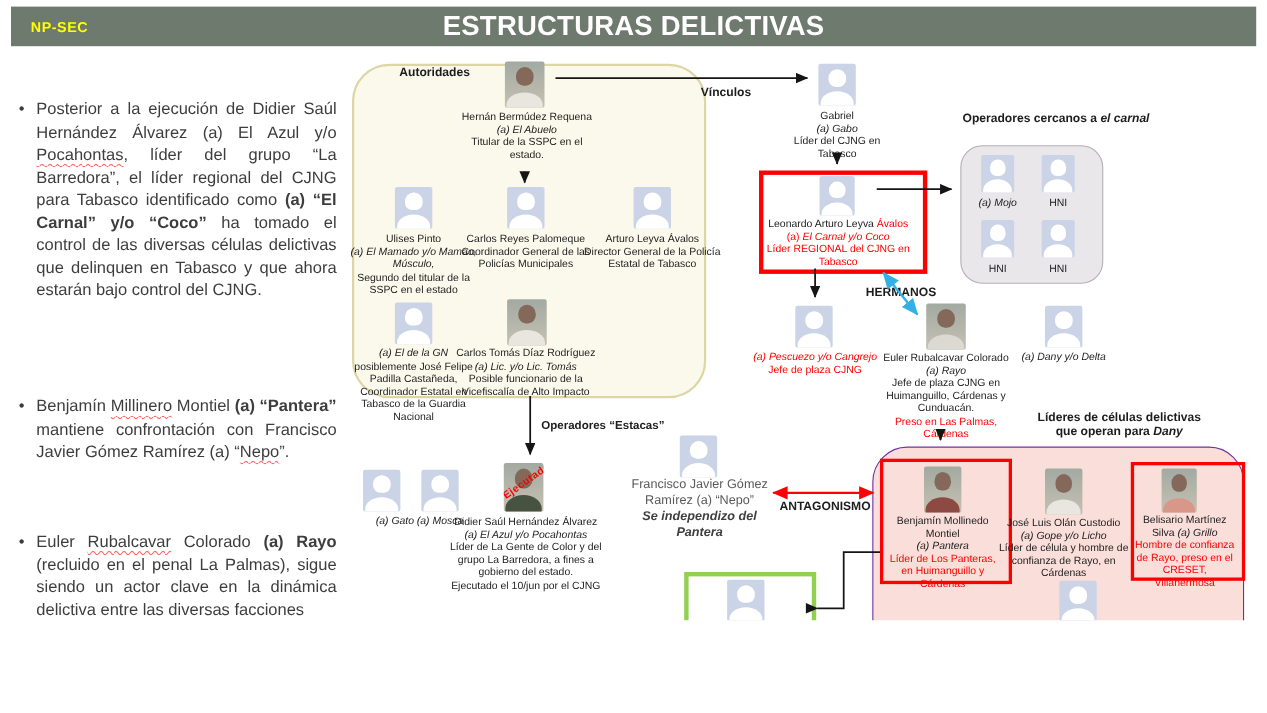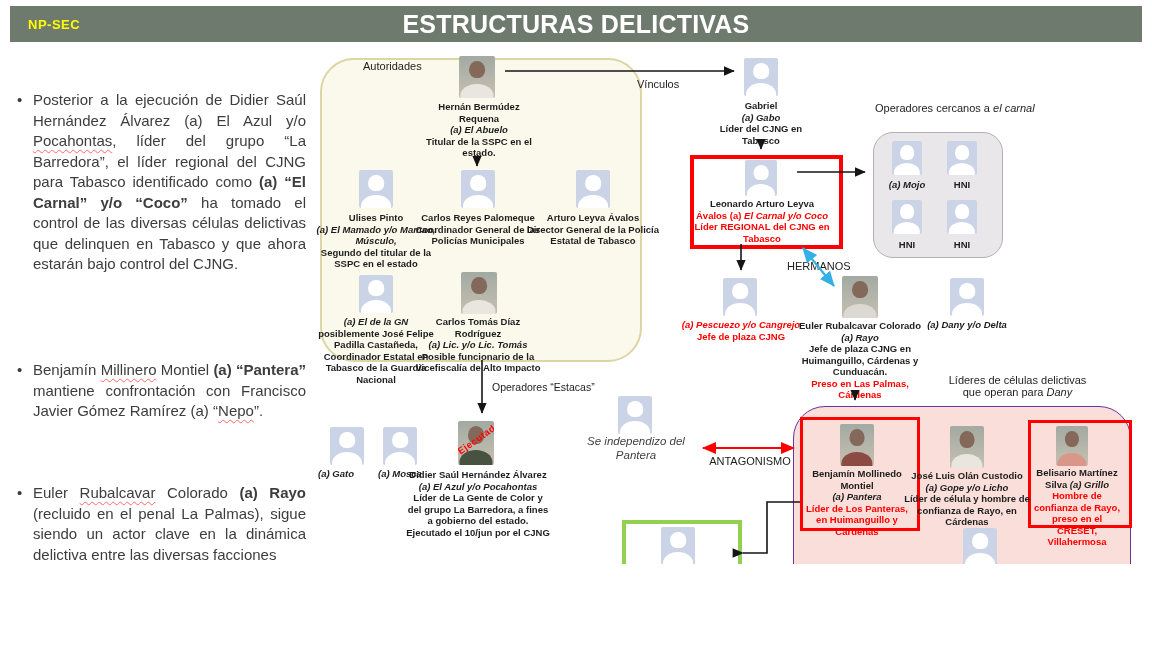--- a/index.html
+++ b/index.html
@@ -14,25 +14,25 @@
   
   .bullets{position:absolute;left:16px;width:290px;color:#3d3d3d;font-size:15px;
            line-height:20.5px;text-align:justify;}
   .bullet{position:relative;padding-left:17px;}
   .bullet::before{content:"•";position:absolute;left:1px;top:0;}
   .b{font-weight:700;}
   .sp{text-decoration:underline;text-decoration-style:wavy;text-decoration-color:#ff6a6a;
       text-decoration-thickness:1px;text-underline-offset:3px;}
   
   .node{position:absolute;text-align:center;font-size:9.5px;line-height:1.22;
-        font-weight:700;color:#1d1d1d;}
+        font-weight:400;color:#1d1d1d;}
   .al{font-style:italic;}
   .red{color:#fe0000;}
   .blue{color:#0070c0;}
-  .lbl{position:absolute;font-weight:400;font-size:11px;color:#1d1d1d;}
+  .lbl{position:absolute;font-weight:700;font-size:11px;color:#1d1d1d;}
   
   .pic{position:absolute;width:34px;height:38px;background:#cbd4e6;border-radius:2px;overflow:hidden;}
   .pic::before{content:"";position:absolute;top:13%;left:50%;transform:translateX(-50%);
                width:46%;height:42%;background:#fff;border-radius:50% 50% 42% 42%;}
   .pic::after{content:"";position:absolute;bottom:-24%;left:50%;transform:translateX(-50%);
               width:88%;height:58%;background:#fff;border-radius:50% 50% 0 0;}
   .pic-sm{width:30px;height:34px;}
   
   .photo{position:absolute;width:36px;height:42px;border-radius:2px;overflow:hidden;
          background:linear-gradient(#a2aaa2,#c7c0b2);}
@@ -118,36 +118,37 @@
   <div class="photo" style="left:461px;top:272px;"></div>
   <div class="node" style="left:412px;top:316px;width:132px;">
     <div>Carlos Tomás Díaz Rodríguez</div>
     <div class="al">(a) Lic. y/o Lic. Tomás</div>
     <div>Posible funcionario de la Vicefiscalía de Alto Impacto</div>
   </div>
 
   <div class="lbl" style="left:492px;top:381px;font-size:10.5px;">Operadores “Estacas”</div>
 
   <div class="pic" style="left:330px;top:427px;"></div>
-  <div class="node al" style="left:307px;top:468px;width:58px;text-align:center;">(a) Gato</div>
+  <div class="node al" style="left:330px;top:468px;width:58px;text-align:center;">(a) Gato</div>
   <div class="pic" style="left:383px;top:427px;"></div>
   <div class="node al" style="left:368px;top:468px;width:64px;">(a) Mosca</div>
 
   <div class="photo ph-uniform" style="left:458px;top:421px;height:44px;">
     <div class="stamp">Ejecutado</div>
   </div>
   <div class="node" style="left:406px;top:469px;width:144px;">
     <div><span>Didier Saúl Hernández Álvarez</span><span class="al"> (a) El Azul y/o Pocahontas</span></div>
     <div>Líder de La Gente de Color y del grupo La Barredora, a fines a gobierno del estado.</div>
     <div>Ejecutado el 10/jun por el CJNG</div>
   </div>
 
   <div class="pic" style="left:618px;top:396px;"></div>
   <div class="node" style="left:568px;top:434px;width:136px;font-weight:400;font-size:11.5px;color:#5a5a5a;line-height:1.25;">
-    <div class="al" style="font-weight:400;color:#3f3f3f;">Se independizo del Pantera</div>
+    <div>Francisco Javier Gómez Ramírez (a) “Nepo”</div>
+    <div class="al" style="font-weight:700;color:#3f3f3f;">Se independizo del Pantera</div>
   </div>
 
   <div class="lbl red" style="left:700px;top:455px;width:100px;text-align:center;">ANTAGONISMO</div>
 
   <div class="greenbox" style="left:622px;top:520px;width:112px;height:92px;"></div>
   <div class="pic" style="left:661px;top:527px;"></div>
   <div class="node" style="left:625px;top:566px;width:106px;">
     <div>Samuel Paz Castañeda</div>
     <div>(a) Toro</div>
   </div>

